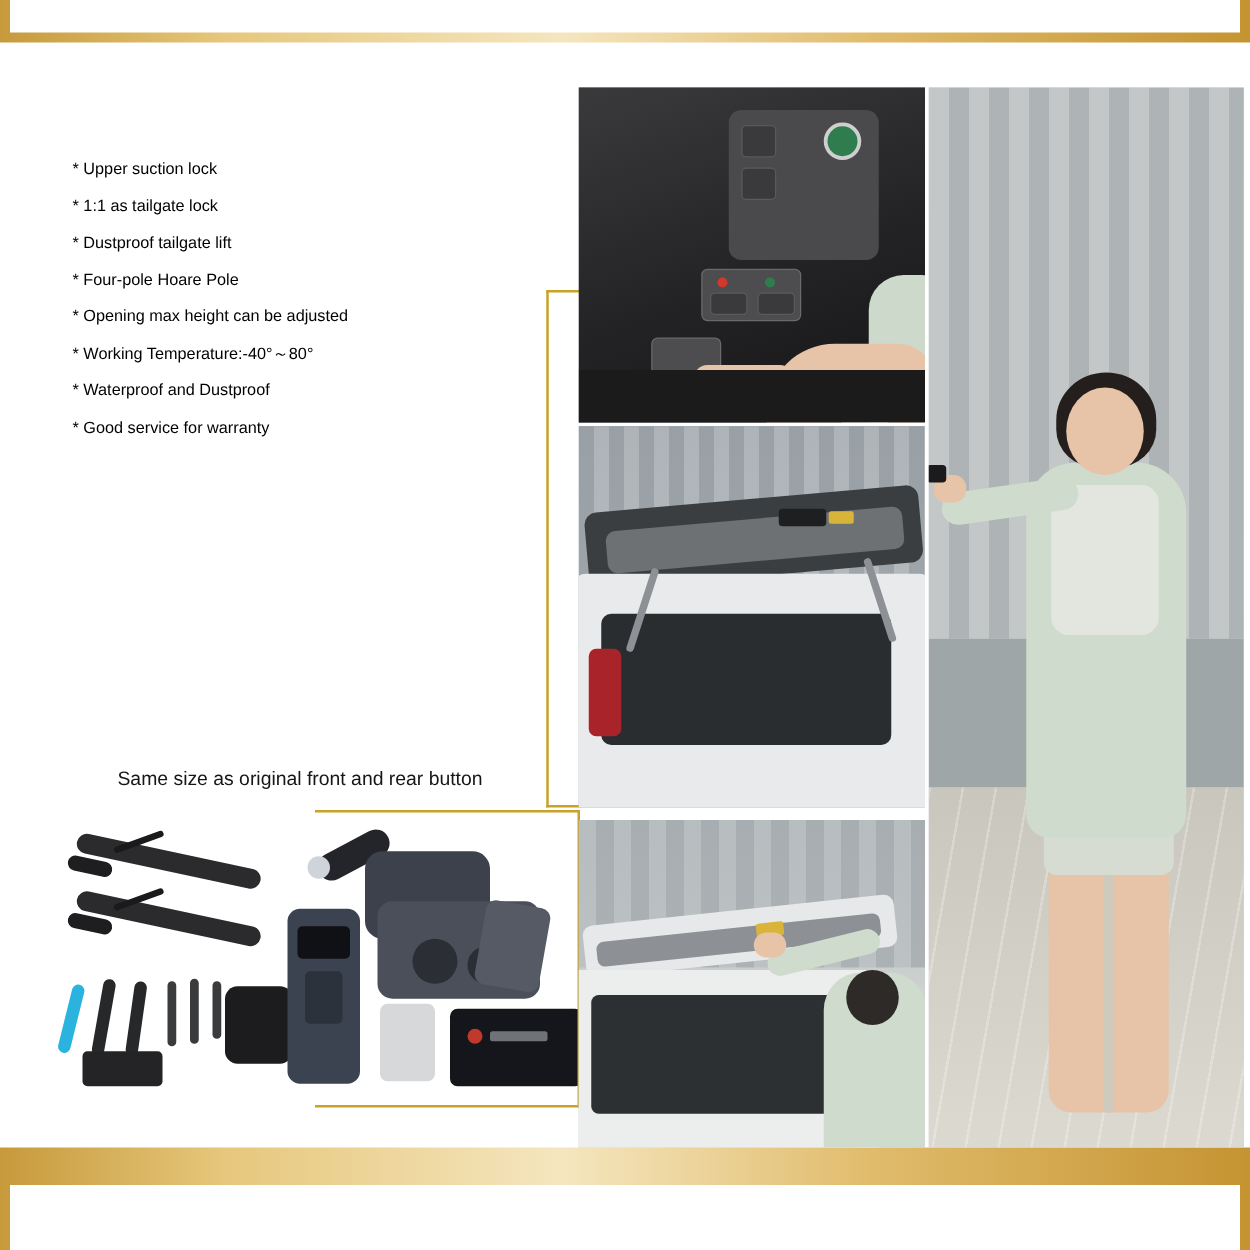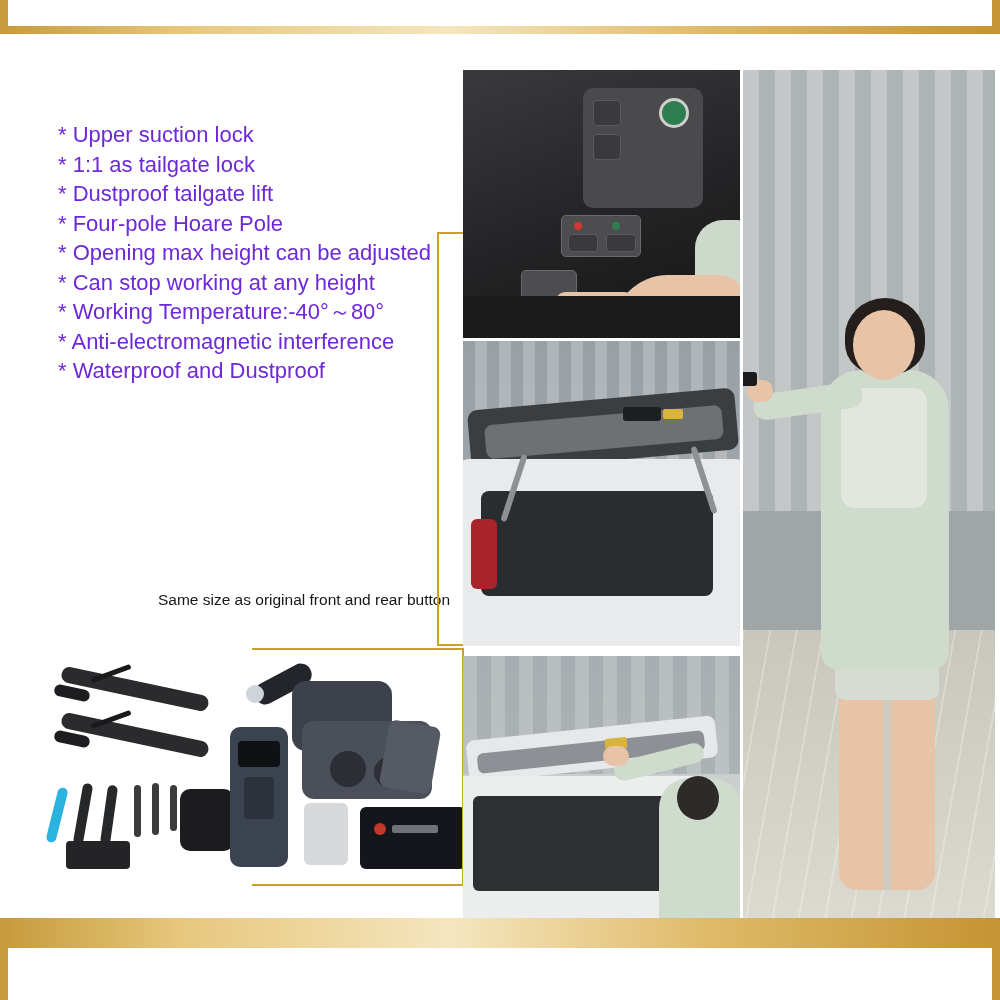--- a/index.html
+++ b/index.html
@@ -31,29 +31,29 @@
   .bar-bottom-inner {
     position: absolute; left: 8px; bottom: 0px; width: 984px; height: 52px;
     background: #ffffff;
   }
 
   
   .features {
     position: absolute; left: 58px; top: 120px; width: 380px;
   }
   .feature-line {
-    font-size: 22px;
-    color: #6d28d9;
+    font-size: 13px;
+    color: #000000;
     line-height: 29.5px;
     white-space: nowrap;
   }
 
   
   .caption-block {
-    position: absolute; left: 30px; top: 588px; width: 420px; text-align: right;
+    position: absolute; left: 30px; top: 612px; width: 420px; text-align: center;
   }
   .caption-line { font-size: 15.5px; color: #161616; line-height: 23px; }
 
   
   .parts-area {
     position: absolute; left: 30px; top: 665px; width: 430px; height: 230px;
     background: #ffffff;
   }
 
   
@@ -147,24 +147,23 @@
   <div class="bar-bottom">
     <div class="bar-bottom-inner"></div>
   </div>
 
   <div class="features">
     <div class="feature-line">* Upper suction lock</div>
     <div class="feature-line">* 1:1 as tailgate lock</div>
     <div class="feature-line">* Dustproof tailgate lift</div>
     <div class="feature-line">* Four-pole Hoare Pole</div>
     <div class="feature-line">* Opening max height can be adjusted</div>
-    <div class="feature-line">* Can stop working at any height</div>
     <div class="feature-line">* Working Temperature:-40°～80°</div>
-    <div class="feature-line">* Anti-electromagnetic interference</div>
     <div class="feature-line">* Waterproof and Dustproof</div>
+    <div class="feature-line">* Good service for warranty</div>
   </div>
 
   <div class="caption-block">
     <div class="caption-line">Same size as original front and rear button</div>
   </div>
 
   <div class="parts-area">
 
     <div class="pt" style="left:30px;top:16px;width:150px;height:16px;background:#2b2b2d;border-radius:8px;transform:rotate(12deg);"></div>
     <div class="pt" style="left:24px;top:22px;width:36px;height:12px;background:#1e1e20;border-radius:6px;transform:rotate(12deg);"></div>

